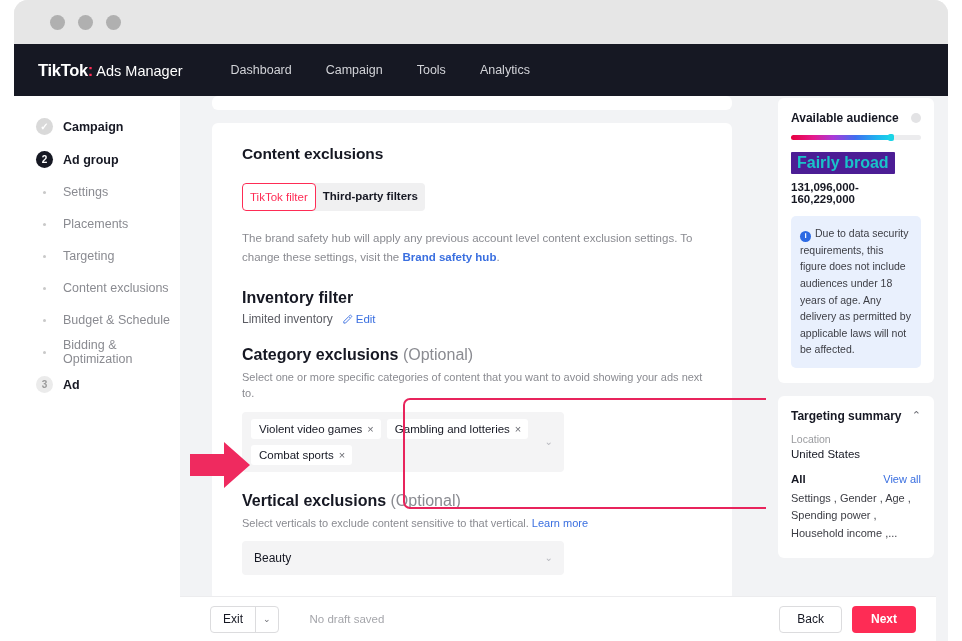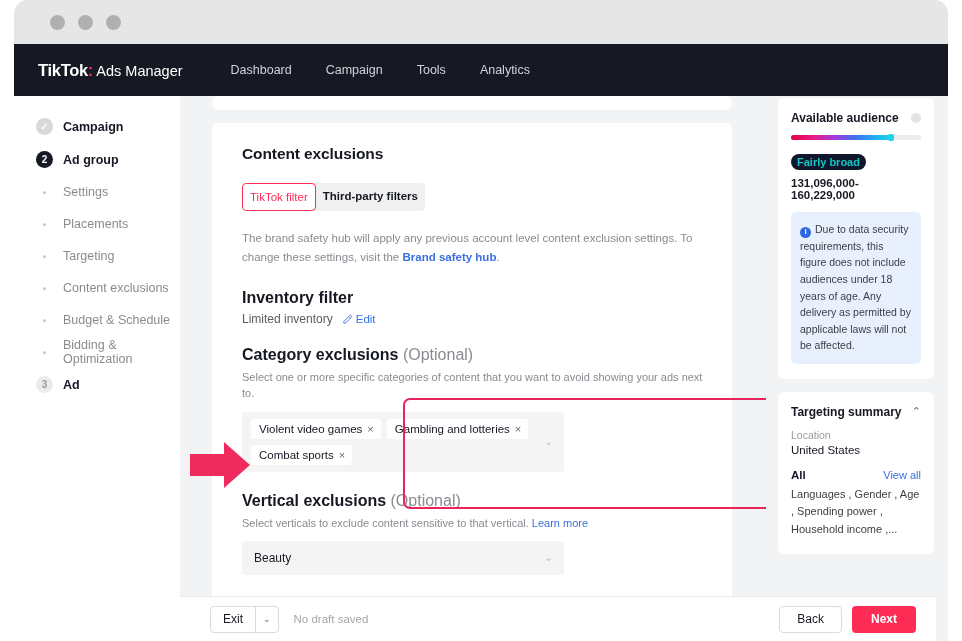--- a/index.html
+++ b/index.html
@@ -240,23 +240,23 @@
     width: 78%;
     border-radius: 3px;
     background: linear-gradient(90deg, #e8003f 0%, #e51a8c 22%, #a93ad8 42%, #3f6ff0 64%, #1fb6ef 86%, #18d6e8 100%);
   }
   .gauge-knob {
     position: absolute; left: calc(78% - 4px); top: -1px;
     width: 6px; height: 7px; border-radius: 2px; background: #1ad4e6;
   }
   .pill {
     display: inline-block;
-    background: #0f172a; color: #19c3c9;
-    font-size: 11px; font-weight: 600;
-    padding: 2px 6px; border-radius: 8px;
+    background: #4c1d95; color: #19c3c9;
+    font-size: 16px; font-weight: 600;
+    padding: 2px 6px; border-radius: 1px;
     margin-bottom: 7px;
   }
   .audience-num { font-size: 11.5px; color: #161823; font-weight: 600; }
   .notice {
     margin-top: 11px;
     background: #e9f0fd;
     border-radius: 5px;
     padding: 9px 9px 10px 9px;
     font-size: 10.5px;
     color: #3c3d44;
@@ -297,21 +297,21 @@
     height: 27px; overflow: hidden;
   }
   .exit-btn {
     padding: 0 12px; font-size: 12px; color: #161823;
     line-height: 25px; cursor: pointer;
   }
   .exit-caret {
     padding: 0 7px; font-size: 9px; color: #6b6c73;
     border-left: 1px solid #dcdcde; line-height: 25px; cursor: pointer;
   }
-  .draft-status { font-size: 11.5px; color: #a5a6ab; margin-left: 15px; }
+  .draft-status { font-size: 11.5px; color: #a5a6ab; margin-left: 31px; }
   .footer-right { margin-left: auto; display: flex; gap: 10px; }
   .btn-back {
     border: 1px solid #dcdcde; border-radius: 4px;
     padding: 0 17px; height: 27px; line-height: 25px;
     font-size: 12px; color: #161823; background: #ffffff; cursor: pointer;
   }
   .btn-next {
     border: none; border-radius: 4px;
     padding: 0 19px; height: 27px;
     font-size: 12px; color: #ffffff; background: #fe2c55;
@@ -482,21 +482,21 @@
         <div class="panel-head">
           <span class="panel-title">Targeting summary</span>
           <span class="collapse-caret">⌃</span>
         </div>
         <div class="sum-label">Location</div>
         <div class="sum-value">United States</div>
         <div class="sum-row">
           <span class="sum-all">All</span>
           <span class="sum-viewall">View all</span>
         </div>
-        <div class="sum-list">Languages , Gender , Age , Spending power , Household income ,...</div>
+        <div class="sum-list">Settings , Gender , Age , Spending power , Household income ,...</div>
       </div>
 
     </div>
 
     <div class="footer">
       <div class="exit-group">
         <span class="exit-btn">Exit</span>
         <span class="exit-caret">⌄</span>
       </div>
       <span class="draft-status">No draft saved</span>

